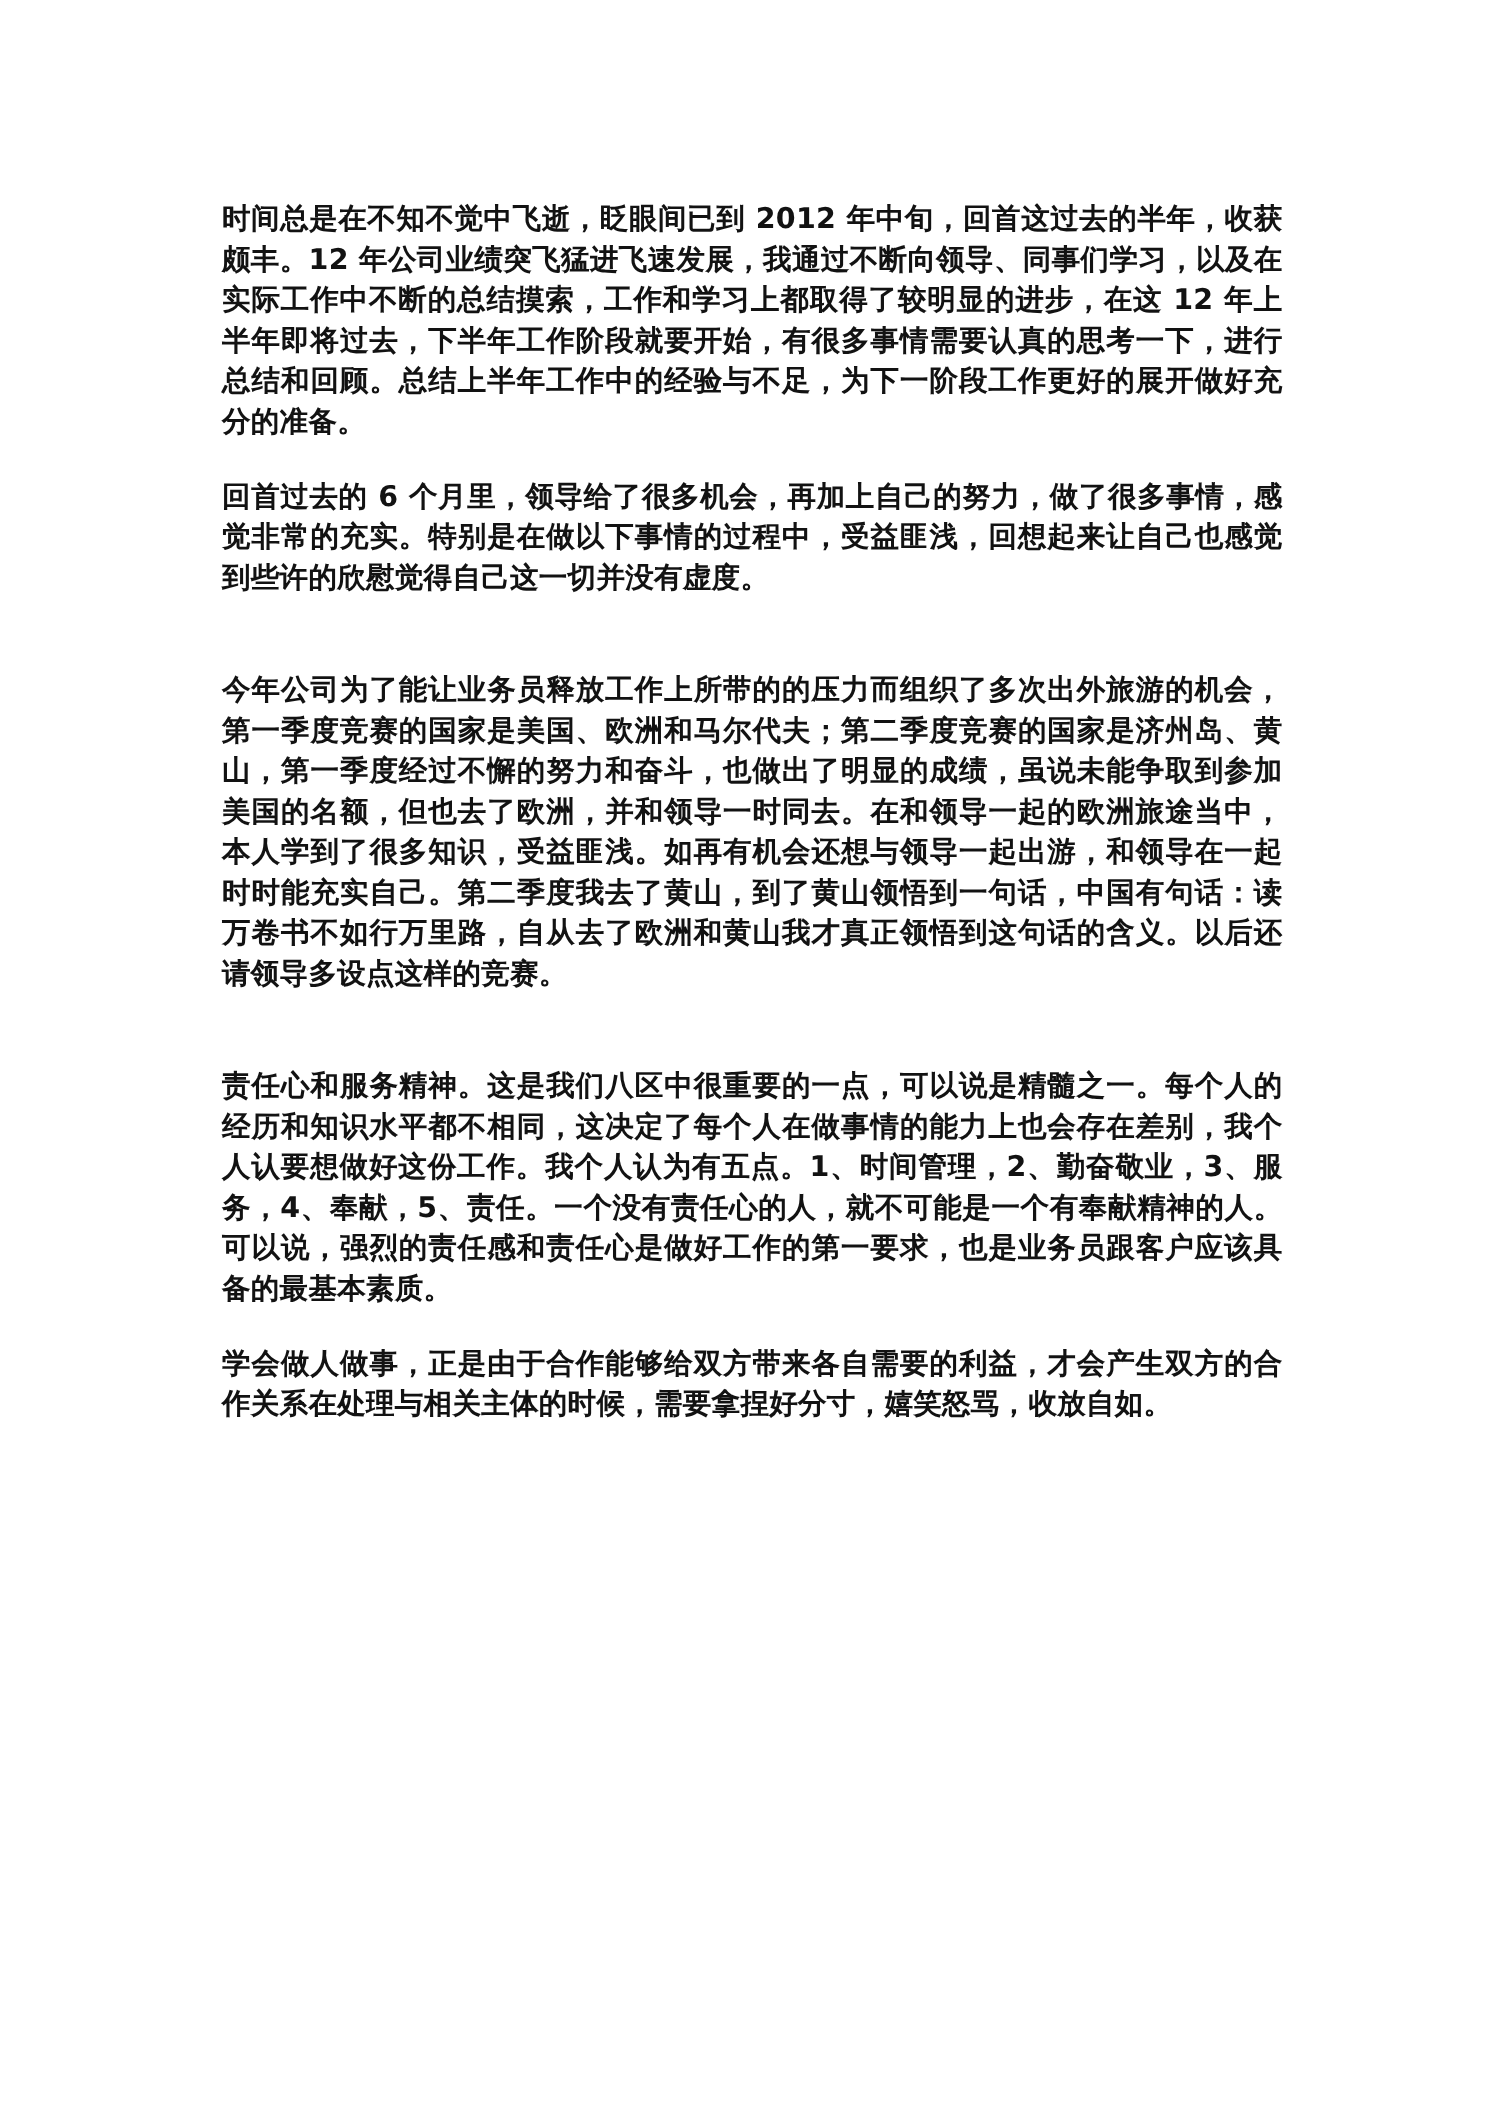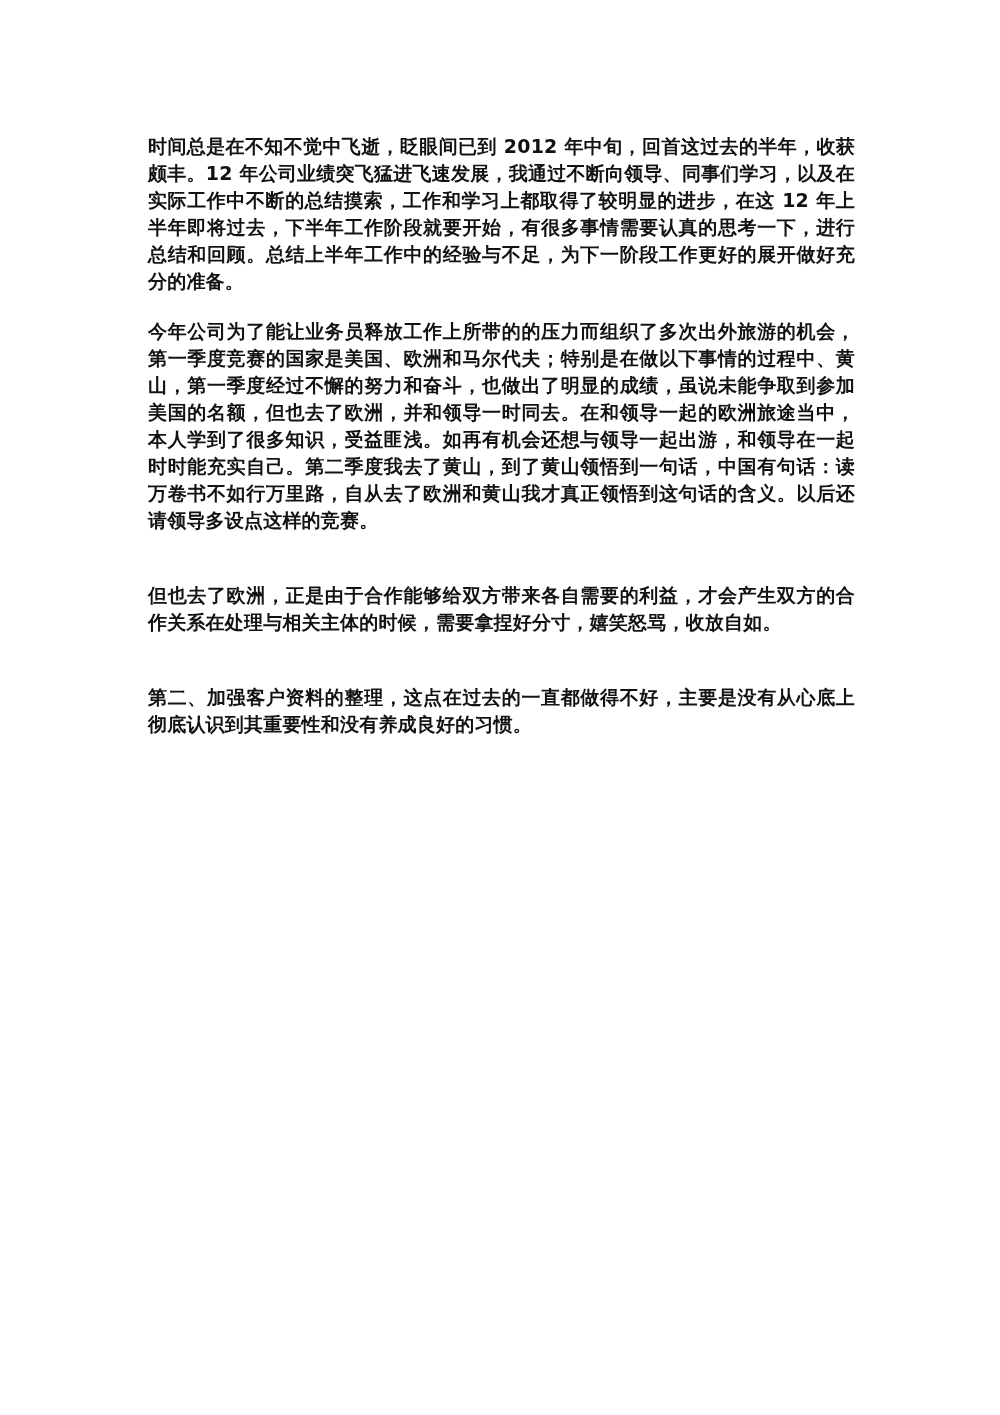--- a/index.html
+++ b/index.html
@@ -35,16 +35,17 @@
   }
   .para:last-child {
     margin-bottom: 0;
   }
 </style>
 </head>
 <body>
 
 <main class="page">
   <p class="para tight">时间总是在不知不觉中飞逝，眨眼间已到 2012 年中旬，回首这过去的半年，收获颇丰。12 年公司业绩突飞猛进飞速发展，我通过不断向领导、同事们学习，以及在实际工作中不断的总结摸索，工作和学习上都取得了较明显的进步，在这 12 年上半年即将过去，下半年工作阶段就要开始，有很多事情需要认真的思考一下，进行总结和回顾。总结上半年工作中的经验与不足，为下一阶段工作更好的展开做好充分的准备。</p>
-  <p class="para">今年公司为了能让业务员释放工作上所带的的压力而组织了多次出外旅游的机会，第一季度竞赛的国家是美国、欧洲和马尔代夫；特别是在做以下事情的过程中、黄山，第一季度经过不懈的努力和奋斗，也做出了明显的成绩，虽说未能争取到参加美国的名额，但也去了欧洲，并和领导一时同去。在和领导一起的欧洲旅途当中，本人学到了很多知识，受益匪浅。如再有机会还想与领导一起出游，和领导在一起时时能充实自己。第二季度我去了黄山，到了黄山领悟到一句话，中国有句话：读万卷书不如行万里路，自从去了欧洲和黄山我才真正领悟到这句话的含义。以后还请领导多设点这样的竞赛。</p>
-  <p class="para">但也去了欧洲，正是由于合作能够给双方带来各自需要的利益，才会产生双方的合作关系在处理与相关主体的时候，需要拿捏好分寸，嬉笑怒骂，收放自如。</p>
-  <p class="para">第二、加强客户资料的整理，这点在过去的一直都做得不好，主要是没有从心底上彻底认识到其重要性和没有养成良好的习惯。</p>
+  <p class="para">回首过去的 6 个月里，领导给了很多机会，再加上自己的努力，做了很多事情，感觉非常的充实。特别是在做以下事情的过程中，受益匪浅，回想起来让自己也感觉到些许的欣慰觉得自己这一切并没有虚度。</p>
+  <p class="para">今年公司为了能让业务员释放工作上所带的的压力而组织了多次出外旅游的机会，第一季度竞赛的国家是美国、欧洲和马尔代夫；第二季度竞赛的国家是济州岛、黄山，第一季度经过不懈的努力和奋斗，也做出了明显的成绩，虽说未能争取到参加美国的名额，但也去了欧洲，并和领导一时同去。在和领导一起的欧洲旅途当中，本人学到了很多知识，受益匪浅。如再有机会还想与领导一起出游，和领导在一起时时能充实自己。第二季度我去了黄山，到了黄山领悟到一句话，中国有句话：读万卷书不如行万里路，自从去了欧洲和黄山我才真正领悟到这句话的含义。以后还请领导多设点这样的竞赛。</p>
+  <p class="para tight">责任心和服务精神。这是我们八区中很重要的一点，可以说是精髓之一。每个人的经历和知识水平都不相同，这决定了每个人在做事情的能力上也会存在差别，我个人认要想做好这份工作。我个人认为有五点。1、时间管理，2、勤奋敬业，3、服务，4、奉献，5、责任。一个没有责任心的人，就不可能是一个有奉献精神的人。可以说，强烈的责任感和责任心是做好工作的第一要求，也是业务员跟客户应该具备的最基本素质。</p>
+  <p class="para">学会做人做事，正是由于合作能够给双方带来各自需要的利益，才会产生双方的合作关系在处理与相关主体的时候，需要拿捏好分寸，嬉笑怒骂，收放自如。</p>
 </main>
 
 </body></html>

